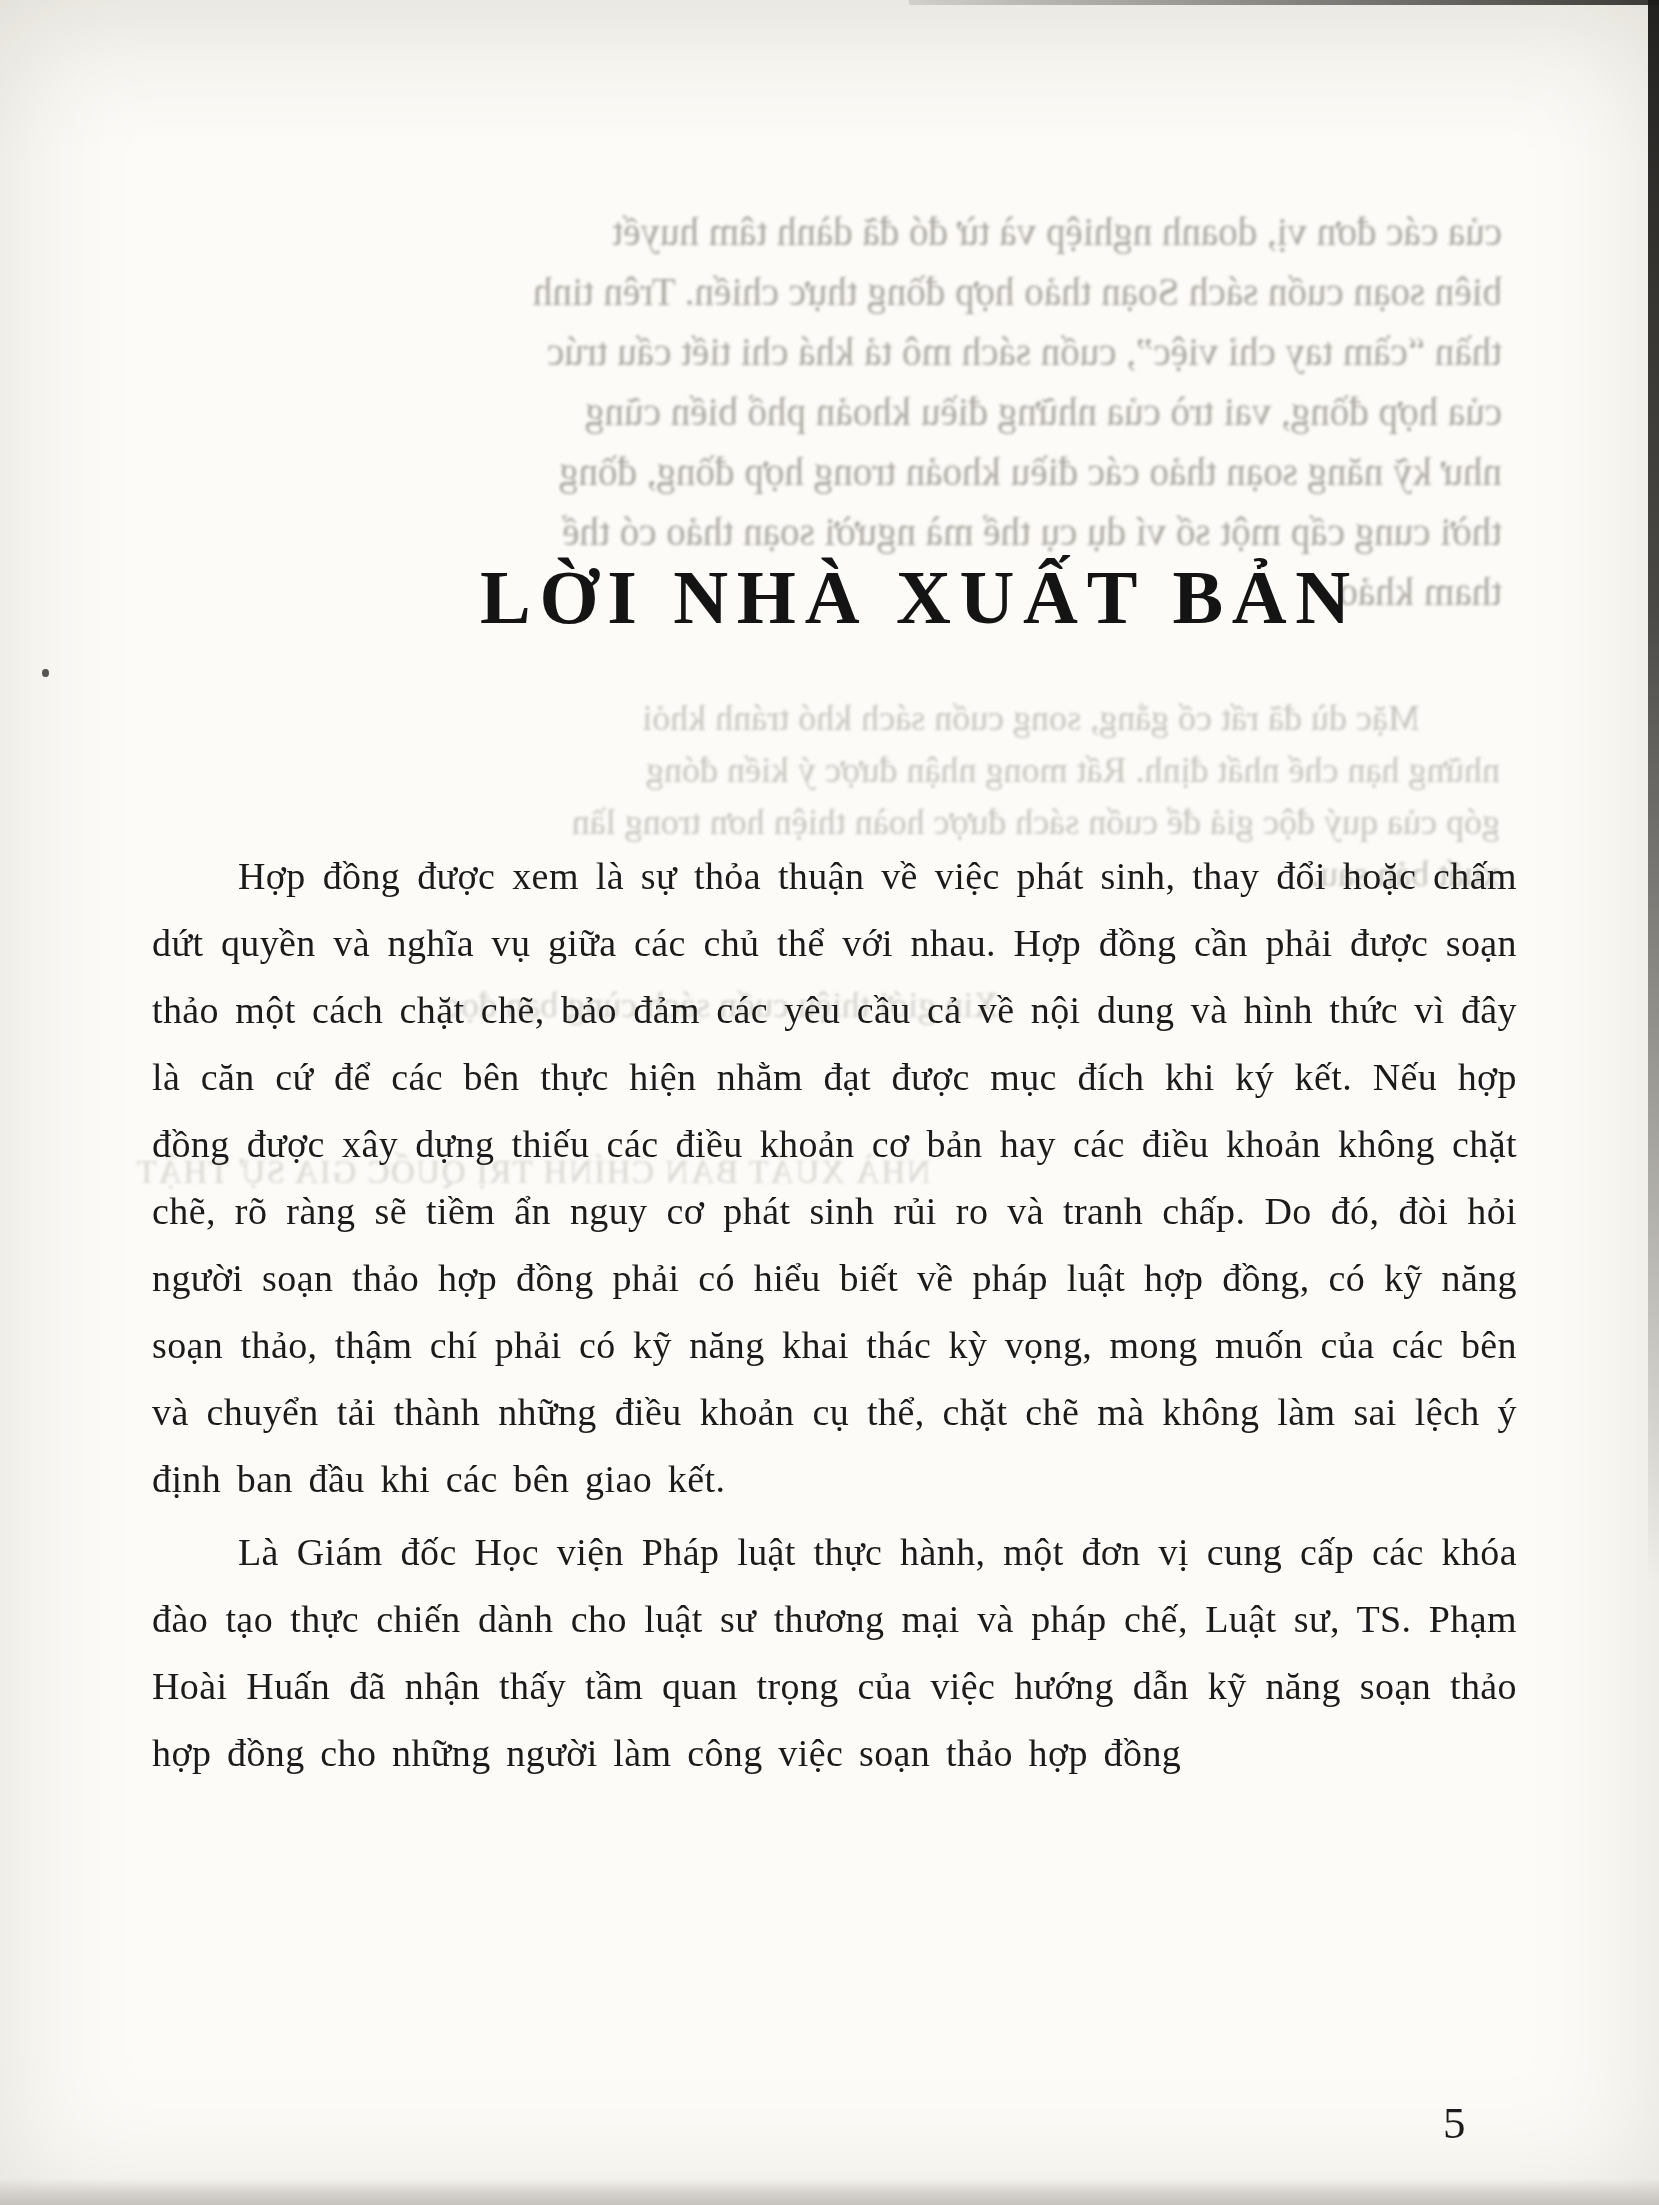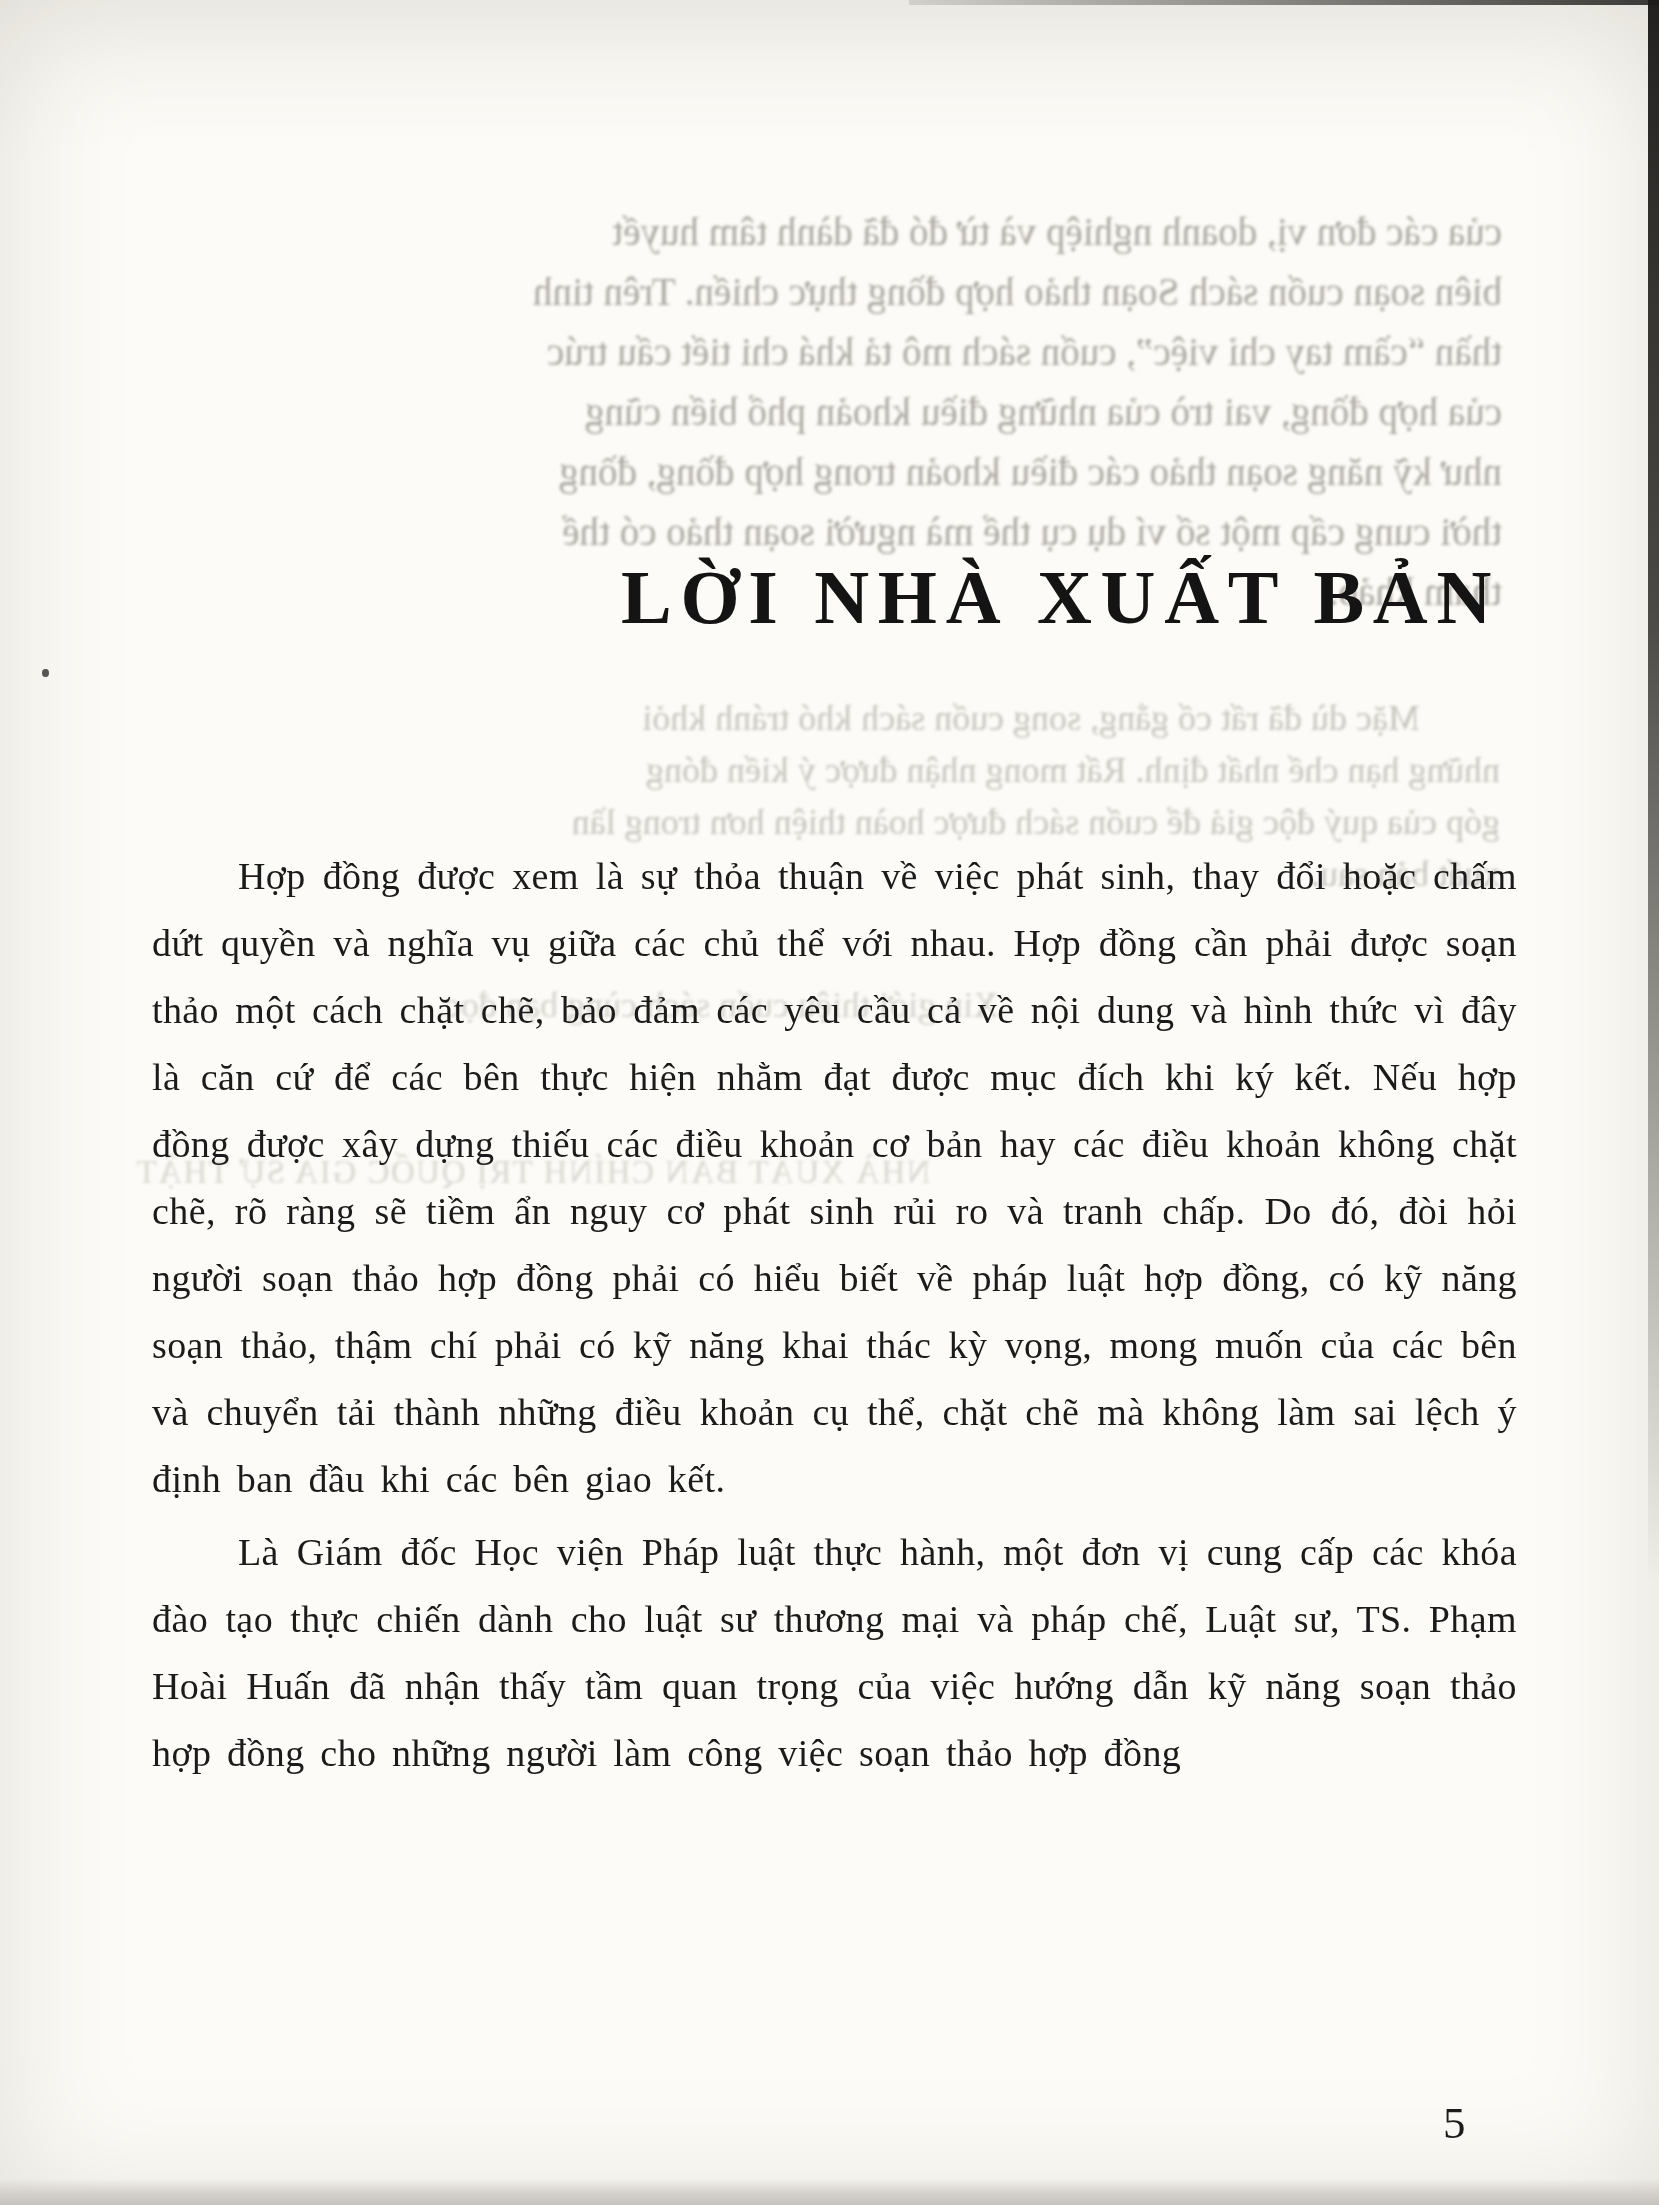--- a/index.html
+++ b/index.html
@@ -45,21 +45,21 @@
     left:135px;top:1152px;
     font-size:33px;line-height:41px;letter-spacing:1.5px;white-space:nowrap;
     color:rgba(146,141,132,.32);
   }
   
   .title{
     position:absolute;
     left:135px;top:550px;width:1365px;
     padding-left:204px;box-sizing:border-box;
     margin:0;
-    text-align:right;
+    text-align:center;
     font-size:76px;font-weight:700;letter-spacing:8.7px;
     color:#141414;
     line-height:1.25;
   }
   .body-text{
     position:absolute;
     left:152px;top:843px;width:1365px;
     font-size:38px;line-height:67px;
     word-spacing:5.8px;letter-spacing:0.4px;
     color:#1b1b1b;

